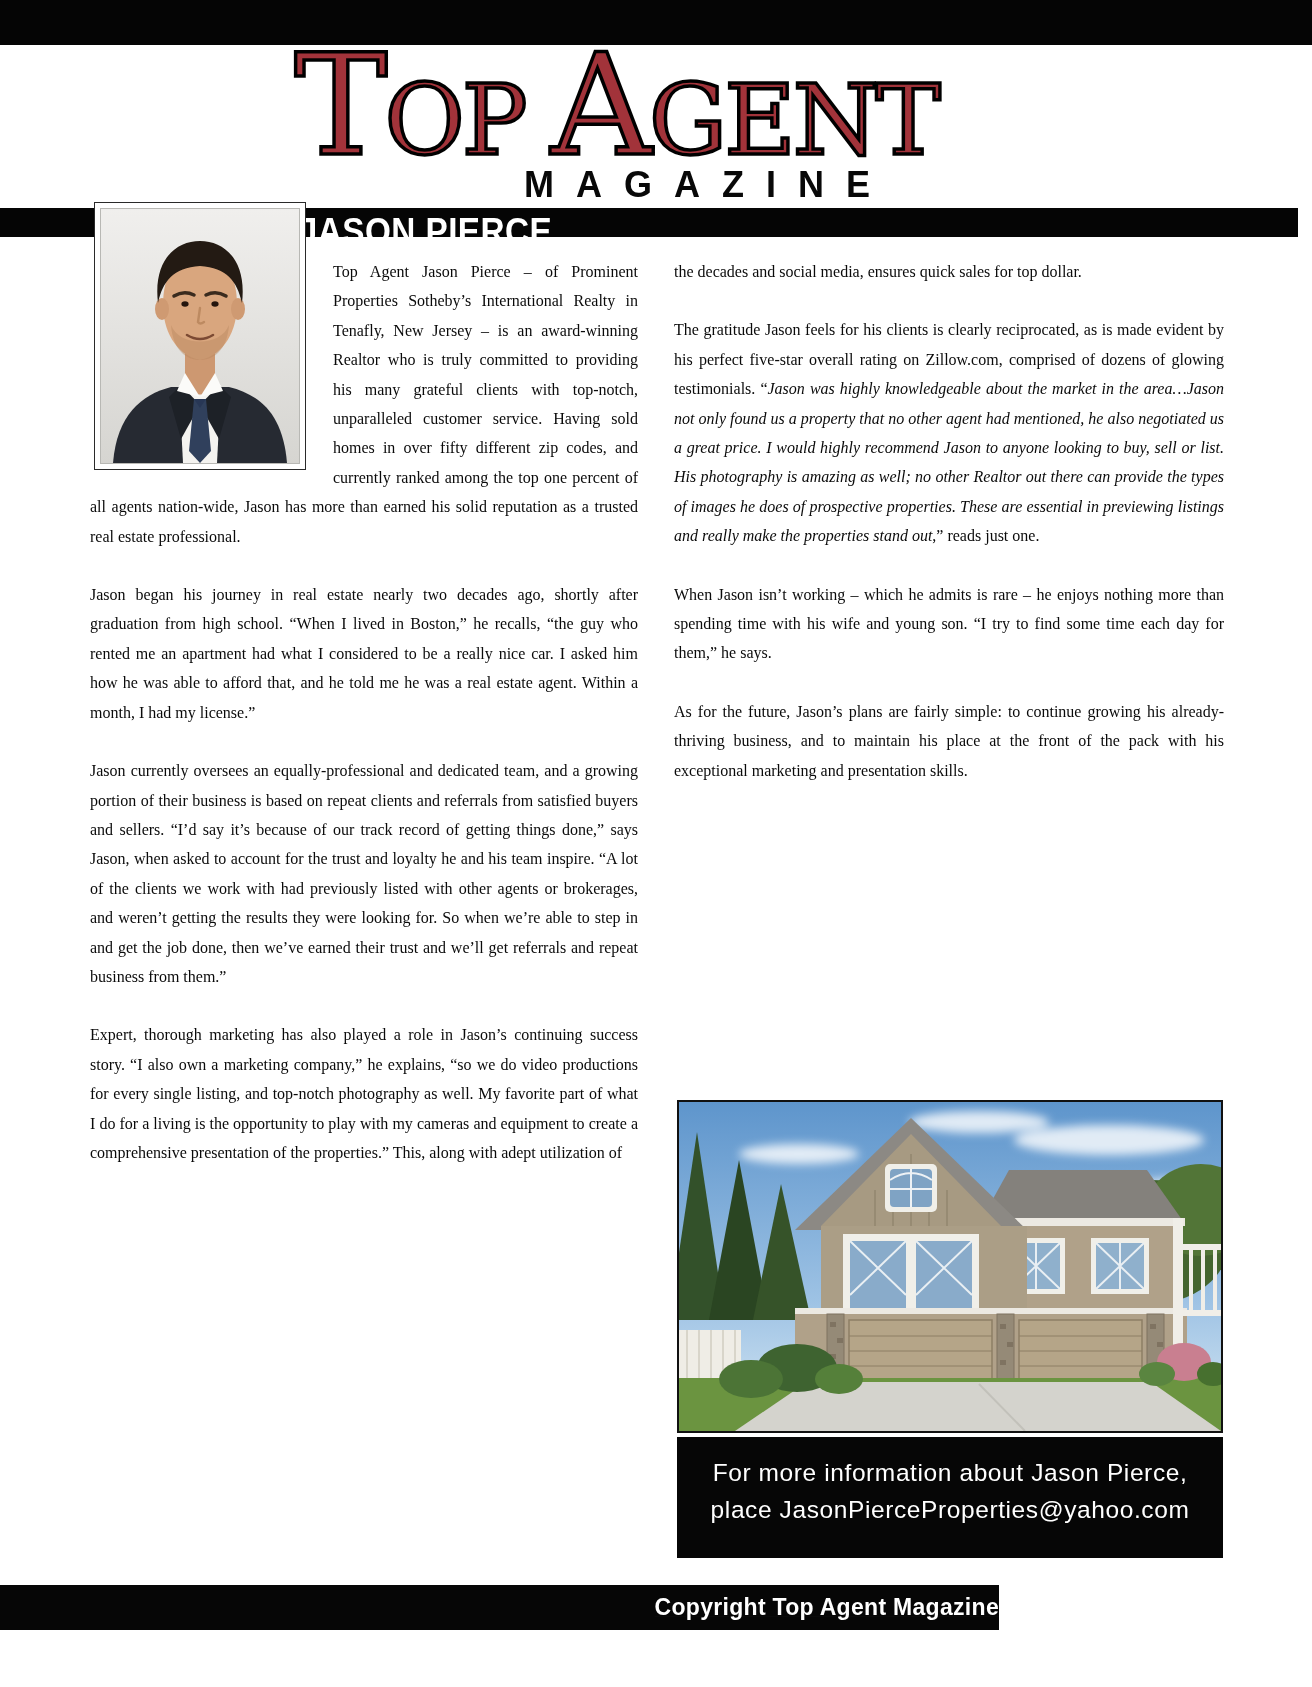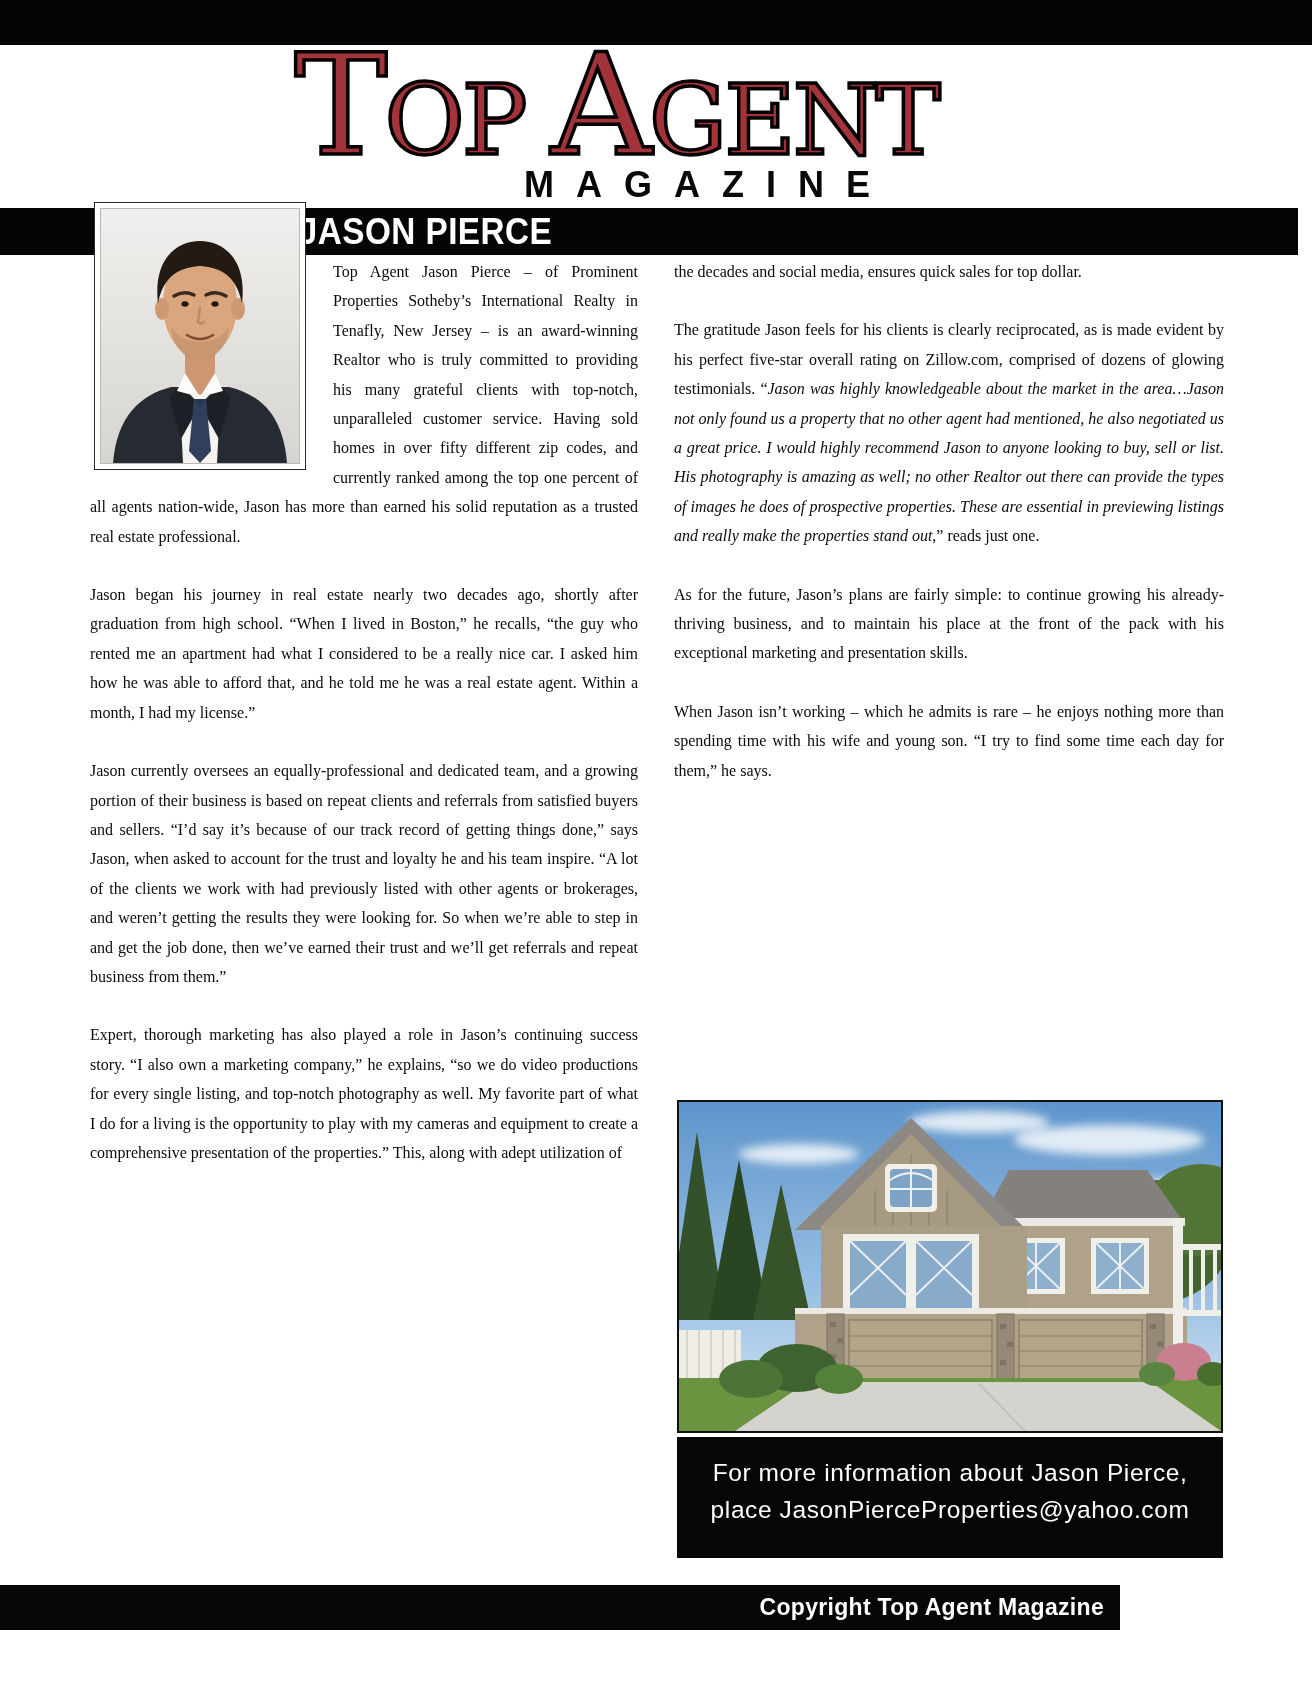--- a/index.html
+++ b/index.html
@@ -15,21 +15,21 @@
              font-family:"DejaVu Serif","Liberation Serif",serif;font-weight:normal;
              color:#a2333a;-webkit-text-stroke:3.5px #000;letter-spacing:-3px;white-space:nowrap;}
   .logo-line .lg{font-size:140px;}
   .logo-line .sm{font-size:98px;}
   .logo-line .gap{display:inline-block;width:26px;}
   .magazine{position:absolute;left:524px;top:170px;width:420px;line-height:30px;
             font-family:"Liberation Sans","DejaVu Sans",sans-serif;font-weight:700;
             font-size:36px;letter-spacing:22px;color:#080808;white-space:nowrap;}
 
   
-  .titlebar{position:absolute;left:0;top:208px;width:1298px;height:47px;background:#050505;}
+  .titlebar{position:absolute;left:0;top:208px;width:1298px;height:29px;background:#050505;}
   .titlebar h1{margin:0;padding-left:332px;line-height:47px;color:#ffffff;
                font-family:"Liberation Sans","DejaVu Sans",sans-serif;font-weight:700;
                font-size:37px;letter-spacing:0.5px;transform:scaleX(0.9);transform-origin:left center;
                white-space:nowrap;}
 
   
   .portrait{position:absolute;left:94px;top:202px;width:212px;height:268px;background:#ffffff;
             border:1px solid #2a2a2a;padding:6px;box-sizing:border-box;z-index:3;}
   .portrait svg{display:block;width:198px;height:254px;outline:1px solid #b8b8b4;}
 
@@ -46,22 +46,22 @@
          border:2px solid #111111;box-sizing:border-box;background:#9dc2e4;}
   .house svg{display:block;width:542px;height:329px;}
 
   
   .contact{position:absolute;left:677px;top:1437px;width:546px;height:121px;background:#060606;
            box-sizing:border-box;padding-top:17px;text-align:center;}
   .cline{color:#ffffff;font-family:"Liberation Sans","DejaVu Sans",sans-serif;
          font-size:24.5px;line-height:37px;letter-spacing:0.6px;font-weight:400;}
 
   
-  .copybar{position:absolute;left:0;top:1585px;width:1120px;height:45px;background:#060606;
-           box-sizing:border-box;text-align:right;padding-right:16px;text-decoration:underline;}
+  .copybar{position:absolute;left:0;top:1585px;width:999px;height:45px;background:#060606;
+           box-sizing:border-box;text-align:right;text-decoration:underline;}
   .copybar span{color:#ffffff;font-family:"Liberation Sans","DejaVu Sans",sans-serif;
                 font-weight:700;font-size:23px;line-height:45px;letter-spacing:0.3px;}
 </style>
 </head>
 <body>
 
 <div id="page">
 
   <div class="topbar"></div>
 
@@ -109,22 +109,22 @@
   <div class="col col-left">
     <p class="para"><span class="photo-spacer"></span><span>Top Agent Jason Pierce – of Prominent Properties Sotheby’s International Realty in Tenafly, New Jersey – is an award-winning Realtor who is truly committed to providing his many grateful clients with top-notch, unparalleled customer service. Having sold homes in over fifty different zip codes, and currently ranked among the top one percent of all agents nation-wide, Jason has more than earned his solid reputation as a trusted real estate professional.</span></p>
     <p class="para">Jason began his journey in real estate nearly two decades ago, shortly after graduation from high school. “When I lived in Boston,” he recalls, “the guy who rented me an apartment had what I considered to be a really nice car. I asked him how he was able to afford that, and he told me he was a real estate agent. Within a month, I had my license.”</p>
     <p class="para">Jason currently oversees an equally-professional and dedicated team, and a growing portion of their business is based on repeat clients and referrals from satisfied buyers and sellers. “I’d say it’s because of our track record of getting things done,” says Jason, when asked to account for the trust and loyalty he and his team inspire. “A lot of the clients we work with had previously listed with other agents or brokerages, and weren’t getting the results they were looking for. So when we’re able to step in and get the job done, then we’ve earned their trust and we’ll get referrals and repeat business from them.”</p>
     <p class="para">Expert, thorough marketing has also played a role in Jason’s continuing success story. “I also own a marketing company,” he explains, “so we do video productions for every single listing, and top-notch photography as well. My favorite part of what I do for a living is the opportunity to play with my cameras and equipment to create a comprehensive presentation of the properties.” This, along with adept utilization of</p>
   </div>
 
   <div class="col col-right">
     <p class="para">the decades and social media, ensures quick sales for top dollar.</p>
     <p class="para"><span>The gratitude Jason feels for his clients is clearly reciprocated, as is made evident by his perfect five-star overall rating on Zillow.com, comprised of dozens of glowing testimonials. “</span><em>Jason was highly knowledgeable about the market in the area…Jason not only found us a property that no other agent had mentioned, he also negotiated us a great price. I would highly recommend Jason to anyone looking to buy, sell or list. His photography is amazing as well; no other Realtor out there can provide the types of images he does of prospective properties. These are essential in previewing listings and really make the properties stand out</em><span>,” reads just one.</span></p>
+    <p class="para">When Jason isn’t working – which he admits is rare – he enjoys nothing more than spending time with his wife and young son. “I try to find some time each day for them,” he says.</p>
     <p class="para">As for the future, Jason’s plans are fairly simple: to continue growing his already-thriving business, and to maintain his place at the front of the pack with his exceptional marketing and presentation skills.</p>
-    <p class="para">When Jason isn’t working – which he admits is rare – he enjoys nothing more than spending time with his wife and young son. “I try to find some time each day for them,” he says.</p>
   </div>
 
   <figure class="house">
     <svg viewBox="0 0 542 329" preserveAspectRatio="none">
       <defs>
         <linearGradient id="sky" x1="0" y1="0" x2="0" y2="1">
           <stop offset="0" stop-color="#5e95cc"></stop>
             <stop offset="0.6" stop-color="#9dc2e4"></stop>
             <stop offset="1" stop-color="#d8e8f4"></stop>
         </linearGradient>

